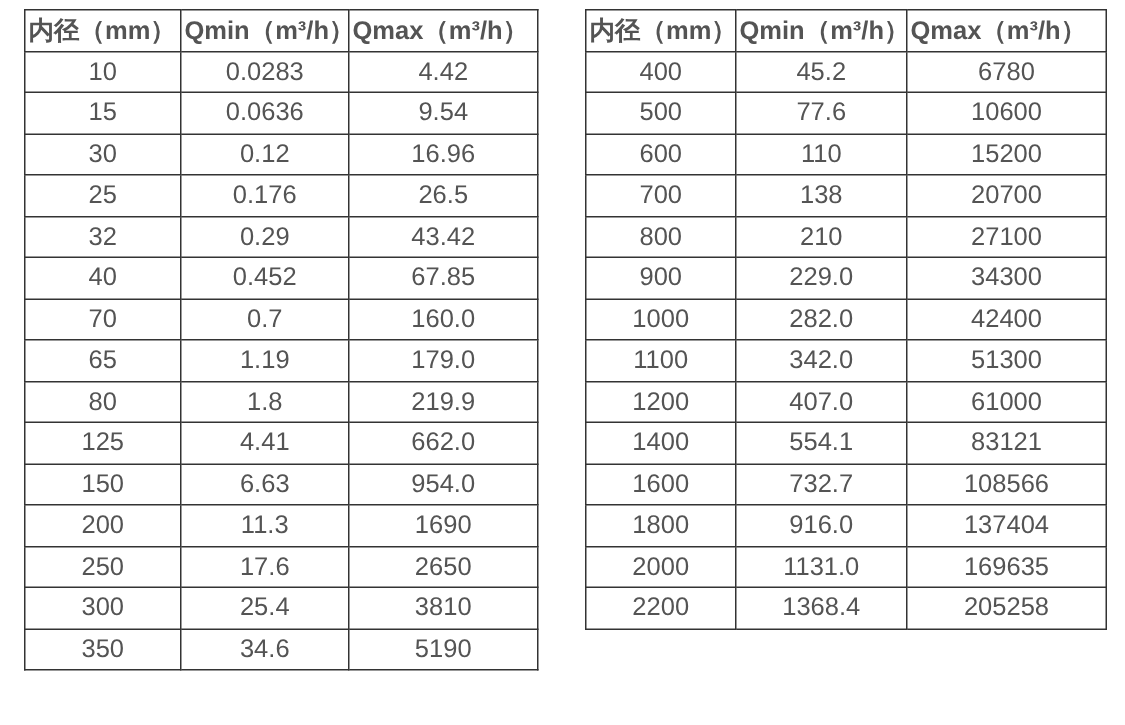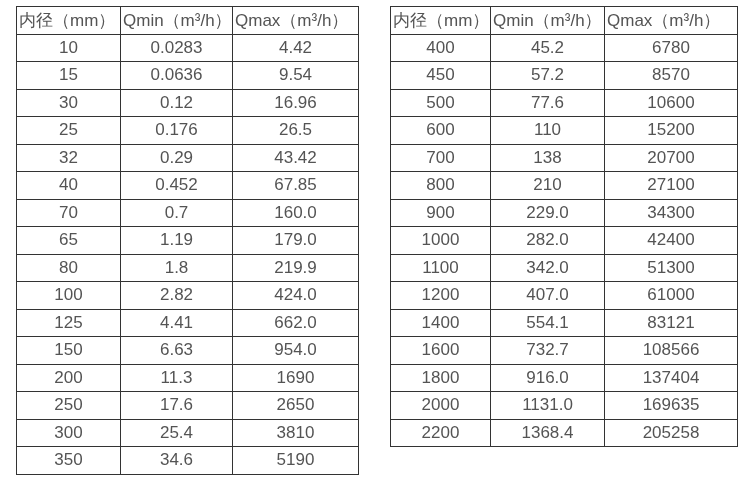--- a/index.html
+++ b/index.html
@@ -37,21 +37,21 @@
   table.spec th, table.spec td {
     border: 1px solid #333333;
     color: #545454;
     font-size: 17px;
     height: 26.5px;
     padding: 0;
     overflow: hidden;
     white-space: nowrap;
   }
   table.spec th {
-    font-weight: normal;
+    font-weight: bold;
     text-align: left;
     padding-left: 2px;
     letter-spacing: 0px;
   }
   table.spec td {
     text-align: center;
   }
 </style>
 </head>
 <body>
@@ -111,25 +111,20 @@
           <td>65</td>
           <td>1.19</td>
           <td>179.0</td>
         </tr>
         <tr>
           <td>80</td>
           <td>1.8</td>
           <td>219.9</td>
         </tr>
         <tr>
-          <td>100</td>
-          <td>2.82</td>
-          <td>424.0</td>
-        </tr>
-        <tr>
           <td>125</td>
           <td>4.41</td>
           <td>662.0</td>
         </tr>
         <tr>
           <td>150</td>
           <td>6.63</td>
           <td>954.0</td>
         </tr>
         <tr>
@@ -168,25 +163,20 @@
           <th>Qmax（m³/h）</th>
         </tr>
     </thead>
     <tbody>
         <tr>
           <td>400</td>
           <td>45.2</td>
           <td>6780</td>
         </tr>
         <tr>
-          <td>450</td>
-          <td>57.2</td>
-          <td>8570</td>
-        </tr>
-        <tr>
           <td>500</td>
           <td>77.6</td>
           <td>10600</td>
         </tr>
         <tr>
           <td>600</td>
           <td>110</td>
           <td>15200</td>
         </tr>
         <tr>

